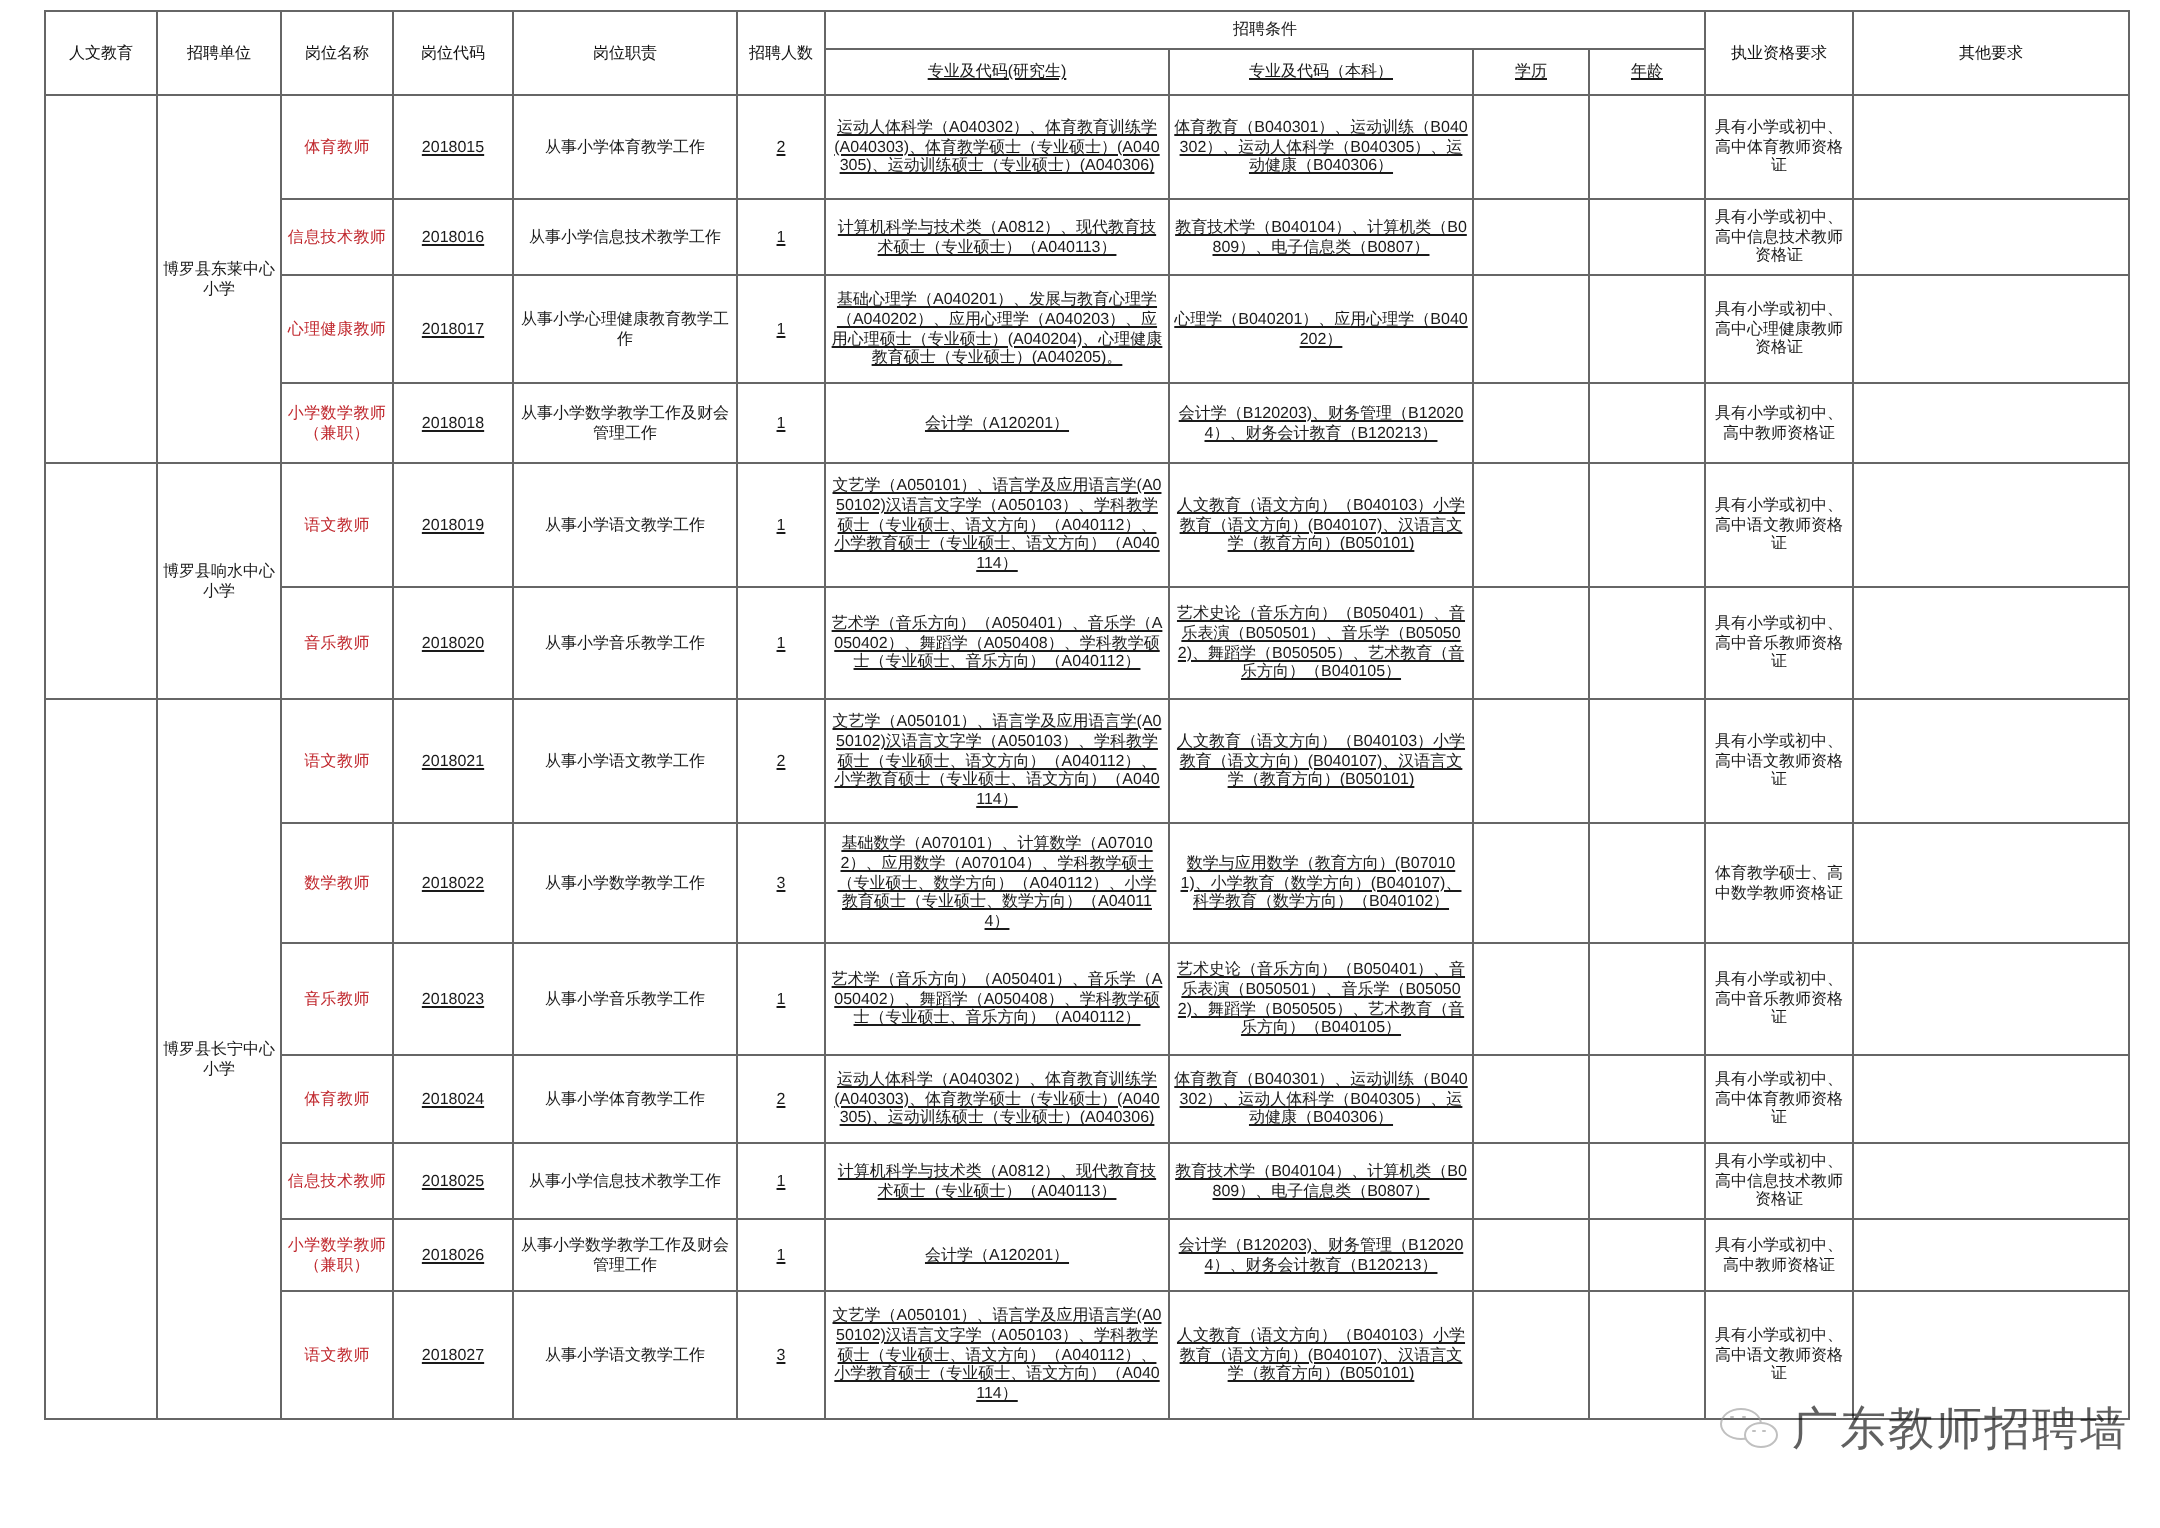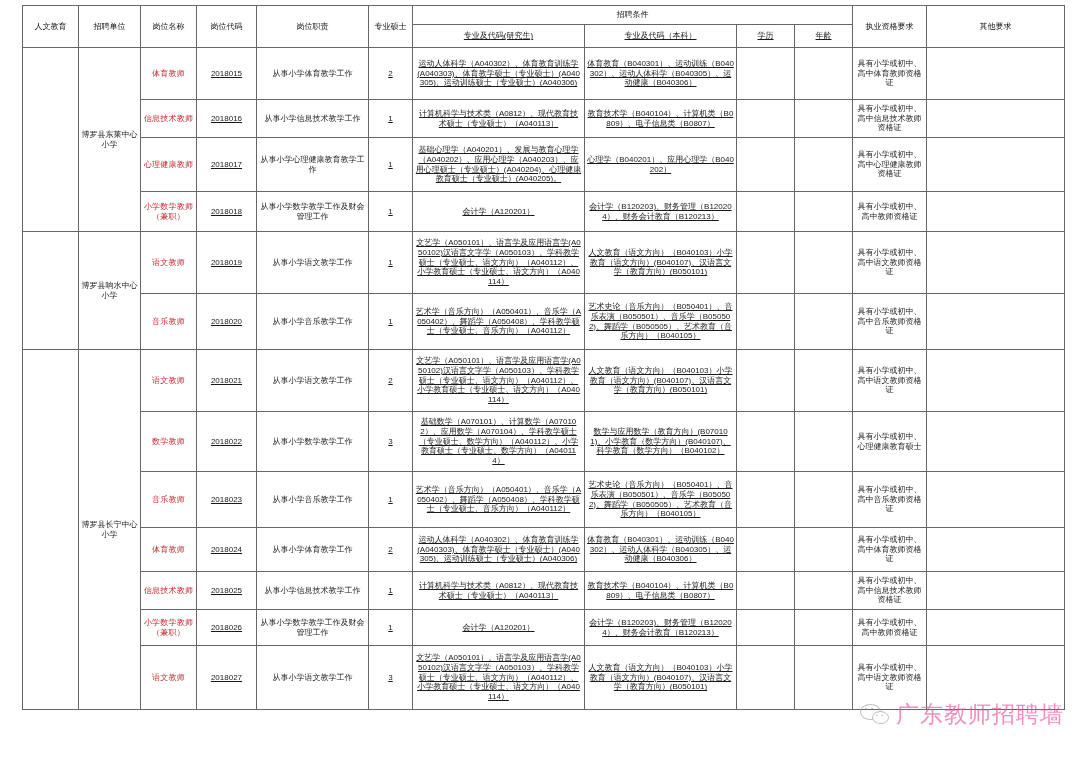--- a/index.html
+++ b/index.html
@@ -112,21 +112,21 @@
     right: 16px;
     bottom: 34px;
     display: flex;
     align-items: center;
     gap: 6px;
     opacity: 0.62;
     pointer-events: none;
   }
   #watermark .wm-text {
     font-size: 23px;
-    color: #ec4899;
+    color: #000000;
     letter-spacing: 1px;
     font-family: "DejaVu Sans", "Liberation Sans", sans-serif;
   }
   #watermark .wm-logo {
     width: 30px;
     height: 26px;
     position: relative;
   }
   #watermark .wm-logo .bub {
     position: absolute;
@@ -171,21 +171,21 @@
         <col class="c-cert">
         <col class="c-other">
     </colgroup>
     <thead>
       <tr>
         <th class="hdr" rowspan="2">人文教育</th>
         <th class="hdr" rowspan="2">招聘单位</th>
         <th class="hdr" rowspan="2">岗位名称</th>
         <th class="hdr" rowspan="2">岗位代码</th>
         <th class="hdr" rowspan="2">岗位职责</th>
-        <th class="hdr" rowspan="2">专业硕士</th>
+        <th class="hdr" rowspan="2">招聘人数</th>
         <th class="hdr-group" colspan="4">招聘条件</th>
         <th class="hdr" rowspan="2">执业资格要求</th>
         <th class="hdr" rowspan="2">其他要求</th>
       </tr>
       <tr>
         <th class="hdr-sub">专业及代码(研究生)</th>
         <th class="hdr-sub">专业及代码（本科）</th>
         <th class="hdr-sub">学历</th>
         <th class="hdr-sub">年龄</th>
       </tr>
@@ -283,21 +283,21 @@
         </tr>
         <tr style="height: 60px;">
           <td class="post-name">数学教师</td>
           <td class="code">2018022</td>
           <td class="duty">从事小学数学教学工作</td>
           <td class="num">3</td>
           <td class="majors">基础数学（A070101）、计算数学（A070102）、应用数学（A070104）、学科教学硕士（专业硕士、数学方向）（A040112）、小学教育硕士（专业硕士、数学方向）（A040114）</td>
           <td class="majors undergrad">数学与应用数学（教育方向）(B070101)、小学教育（数学方向）(B040107)、科学教育（数学方向）（B040102）</td>
           <td class="blank"></td>
           <td class="blank"></td>
-          <td class="cert">具有小学或初中、心理健康教育硕士</td>
+          <td class="cert">体育教学硕士、高中数学教师资格证</td>
           <td class="blank"></td>
         </tr>
         <tr style="height: 56px;">
           <td class="post-name">音乐教师</td>
           <td class="code">2018023</td>
           <td class="duty">从事小学音乐教学工作</td>
           <td class="num">1</td>
           <td class="majors">艺术学（音乐方向）（A050401）、音乐学（A050402）、舞蹈学（A050408）、学科教学硕士（专业硕士、音乐方向）（A040112）</td>
           <td class="majors undergrad">艺术史论（音乐方向）（B050401）、音乐表演（B050501）、音乐学（B050502)、舞蹈学（B050505）、艺术教育（音乐方向）（B040105）</td>
           <td class="blank"></td>

